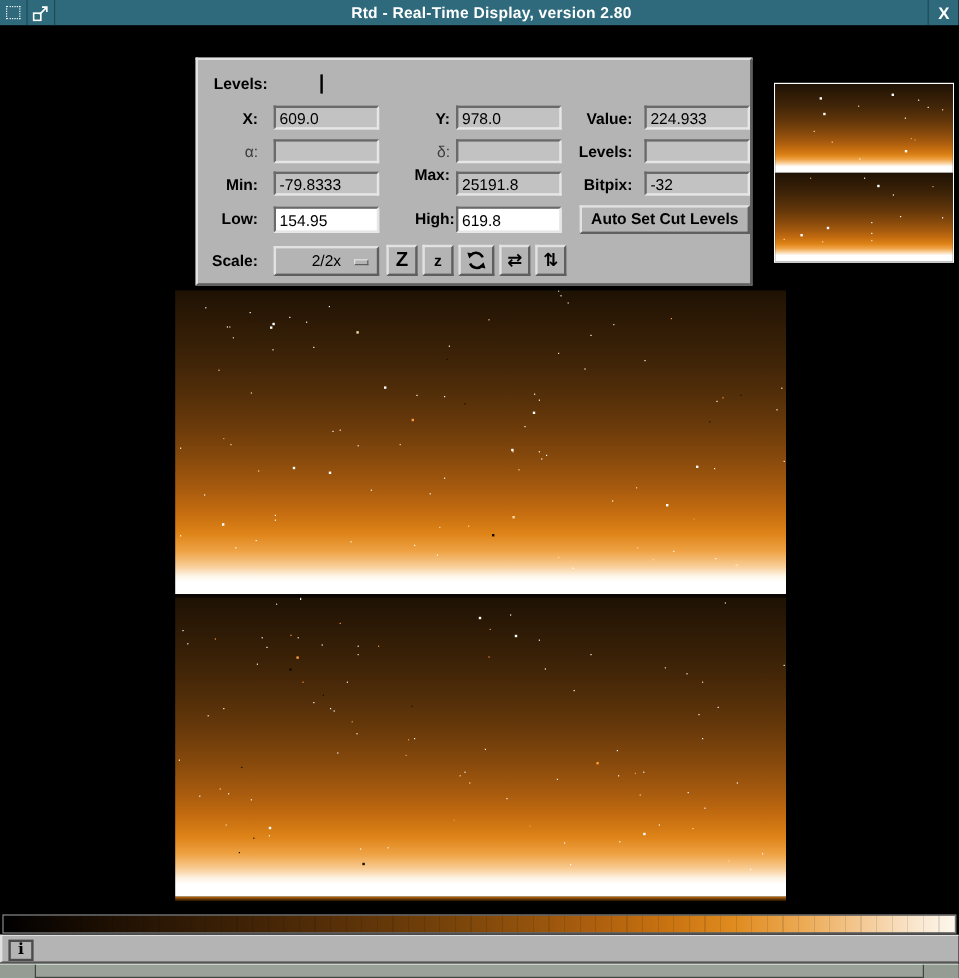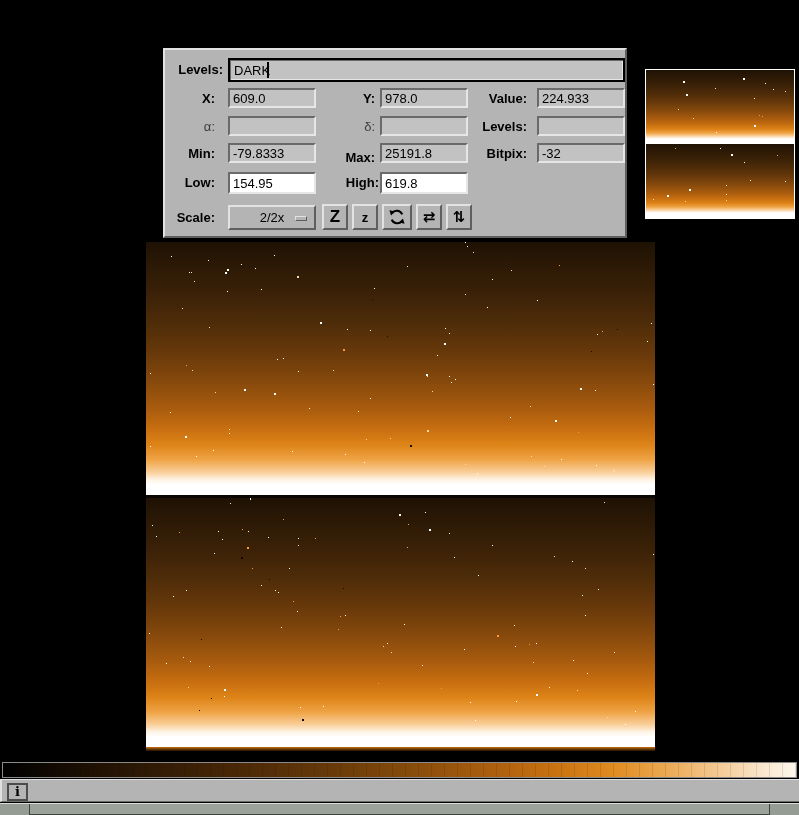--- a/index.html
+++ b/index.html
@@ -93,54 +93,68 @@
   .i-btn { position:absolute; left:5px; top:3px; width:21px; height:18px; background:#b4b4b4; border:2px solid #4c4c4c; font-family:"DejaVu Serif",serif; font-weight:bold; font-size:13px; text-align:center; line-height:13px; color:#000; }
   .bottom-frame { position:absolute; left:0; top:803px; width:799px; height:12px; background:#9aa29a; border-top:1px solid #d6ded6; border-bottom:1px solid #3f443f; }
   .bf-seg-left { position:absolute; left:0; top:0; width:30px; height:12px; border-right:1px solid #3f443f; background:#949c94; }
   .bf-seg-right { position:absolute; right:0; top:0; width:30px; height:12px; border-left:1px solid #3f443f; background:#949c94; }
 </style>
 </head>
 <body>
 
 <div class="window">
 
+  <div class="titlebar">
+    <div class="tb-box">
+      <div class="dotted-rect"></div>
+    </div>
+    <div class="tb-box">
+      <svg width="14" height="14" viewBox="0 0 14 14">
+        <rect x="1" y="7" width="6" height="6" fill="none" stroke="#ffffff" stroke-width="1.4"></rect>
+        <line x1="6" y1="8" x2="12" y2="2" stroke="#ffffff" stroke-width="1.4"></line>
+        <polyline points="8,2 12,2 12,6" fill="none" stroke="#ffffff" stroke-width="1.4"></polyline>
+      </svg>
+    </div>
+    <div class="tb-title">Rtd - Real-Time Display, version 2.80</div>
+    <div class="tb-close">X</div>
+  </div>
 
 
 
   <div class="control-panel">
 
     <div class="lbl" style="left:0;top:12px;width:58px;">Levels:</div>
-    <input class="obj-entry" value="DARK" style="">
     <div class="caret"></div>
 
     <div class="lbl" style="left:0;top:41px;width:50px;">X:</div>
     <input class="entry" style="left: 63px; top: 38px; width: 88px;" value="609.0">
     <div class="lbl" style="left:160px;top:41px;width:50px;">Y:</div>
     <input class="entry" style="left: 215px; top: 38px; width: 88px;" value="978.0">
     <div class="lbl" style="left:300px;top:41px;width:62px;">Value:</div>
     <input class="entry" style="left: 372px; top: 38px; width: 88px;" value="224.933">
 
     <div class="lbl dim" style="left:0;top:69px;width:50px;">α:</div>
     <input class="entry" style="left: 63px; top: 66px; width: 88px;" value="">
     <div class="lbl dim" style="left:160px;top:69px;width:50px;">δ:</div>
     <input class="entry" style="left: 215px; top: 66px; width: 88px;" value="">
     <div class="lbl" style="left:300px;top:69px;width:62px;">Levels:</div>
     <input class="entry" style="left: 372px; top: 66px; width: 88px;" value="">
 
     <div class="lbl" style="left:0;top:96px;width:50px;">Min:</div>
     <input class="entry" style="left: 63px; top: 93px; width: 88px;" value="-79.8333">
-    <div class="lbl" style="left:160px;top:100px;width:50px;">Max:</div>
+    <div class="lbl" style="left:160px;top:88px;width:50px;">Max:</div>
     <input class="entry" style="left: 215px; top: 93px; width: 88px;" value="25191.8">
     <div class="lbl" style="left:300px;top:96px;width:62px;">Bitpix:</div>
     <input class="entry" style="left: 372px; top: 93px; width: 88px;" value="-32">
 
     <div class="lbl" style="left:0;top:125px;width:50px;">Low:</div>
     <input class="entry white" style="left: 63px; top: 122px; width: 88px; height: 22px;" value="154.95">
     <div class="lbl" style="left:164px;top:125px;width:50px;">High:</div>
     <input class="entry white" style="left: 215px; top: 122px; width: 88px; height: 22px;" value="619.8">
+    <button class="autocut-btn">Auto Set Cut Levels</button>
 
     <div class="lbl" style="left:0;top:160px;width:50px;">Scale:</div>
     <div class="scale-menu">
       <span>2/2x</span>
       <div class="scale-ind"></div>
     </div>
     <div class="tool-row">
       <div class="tool-btn">
           <span class="glyph-Z">Z</span>
         </div>

